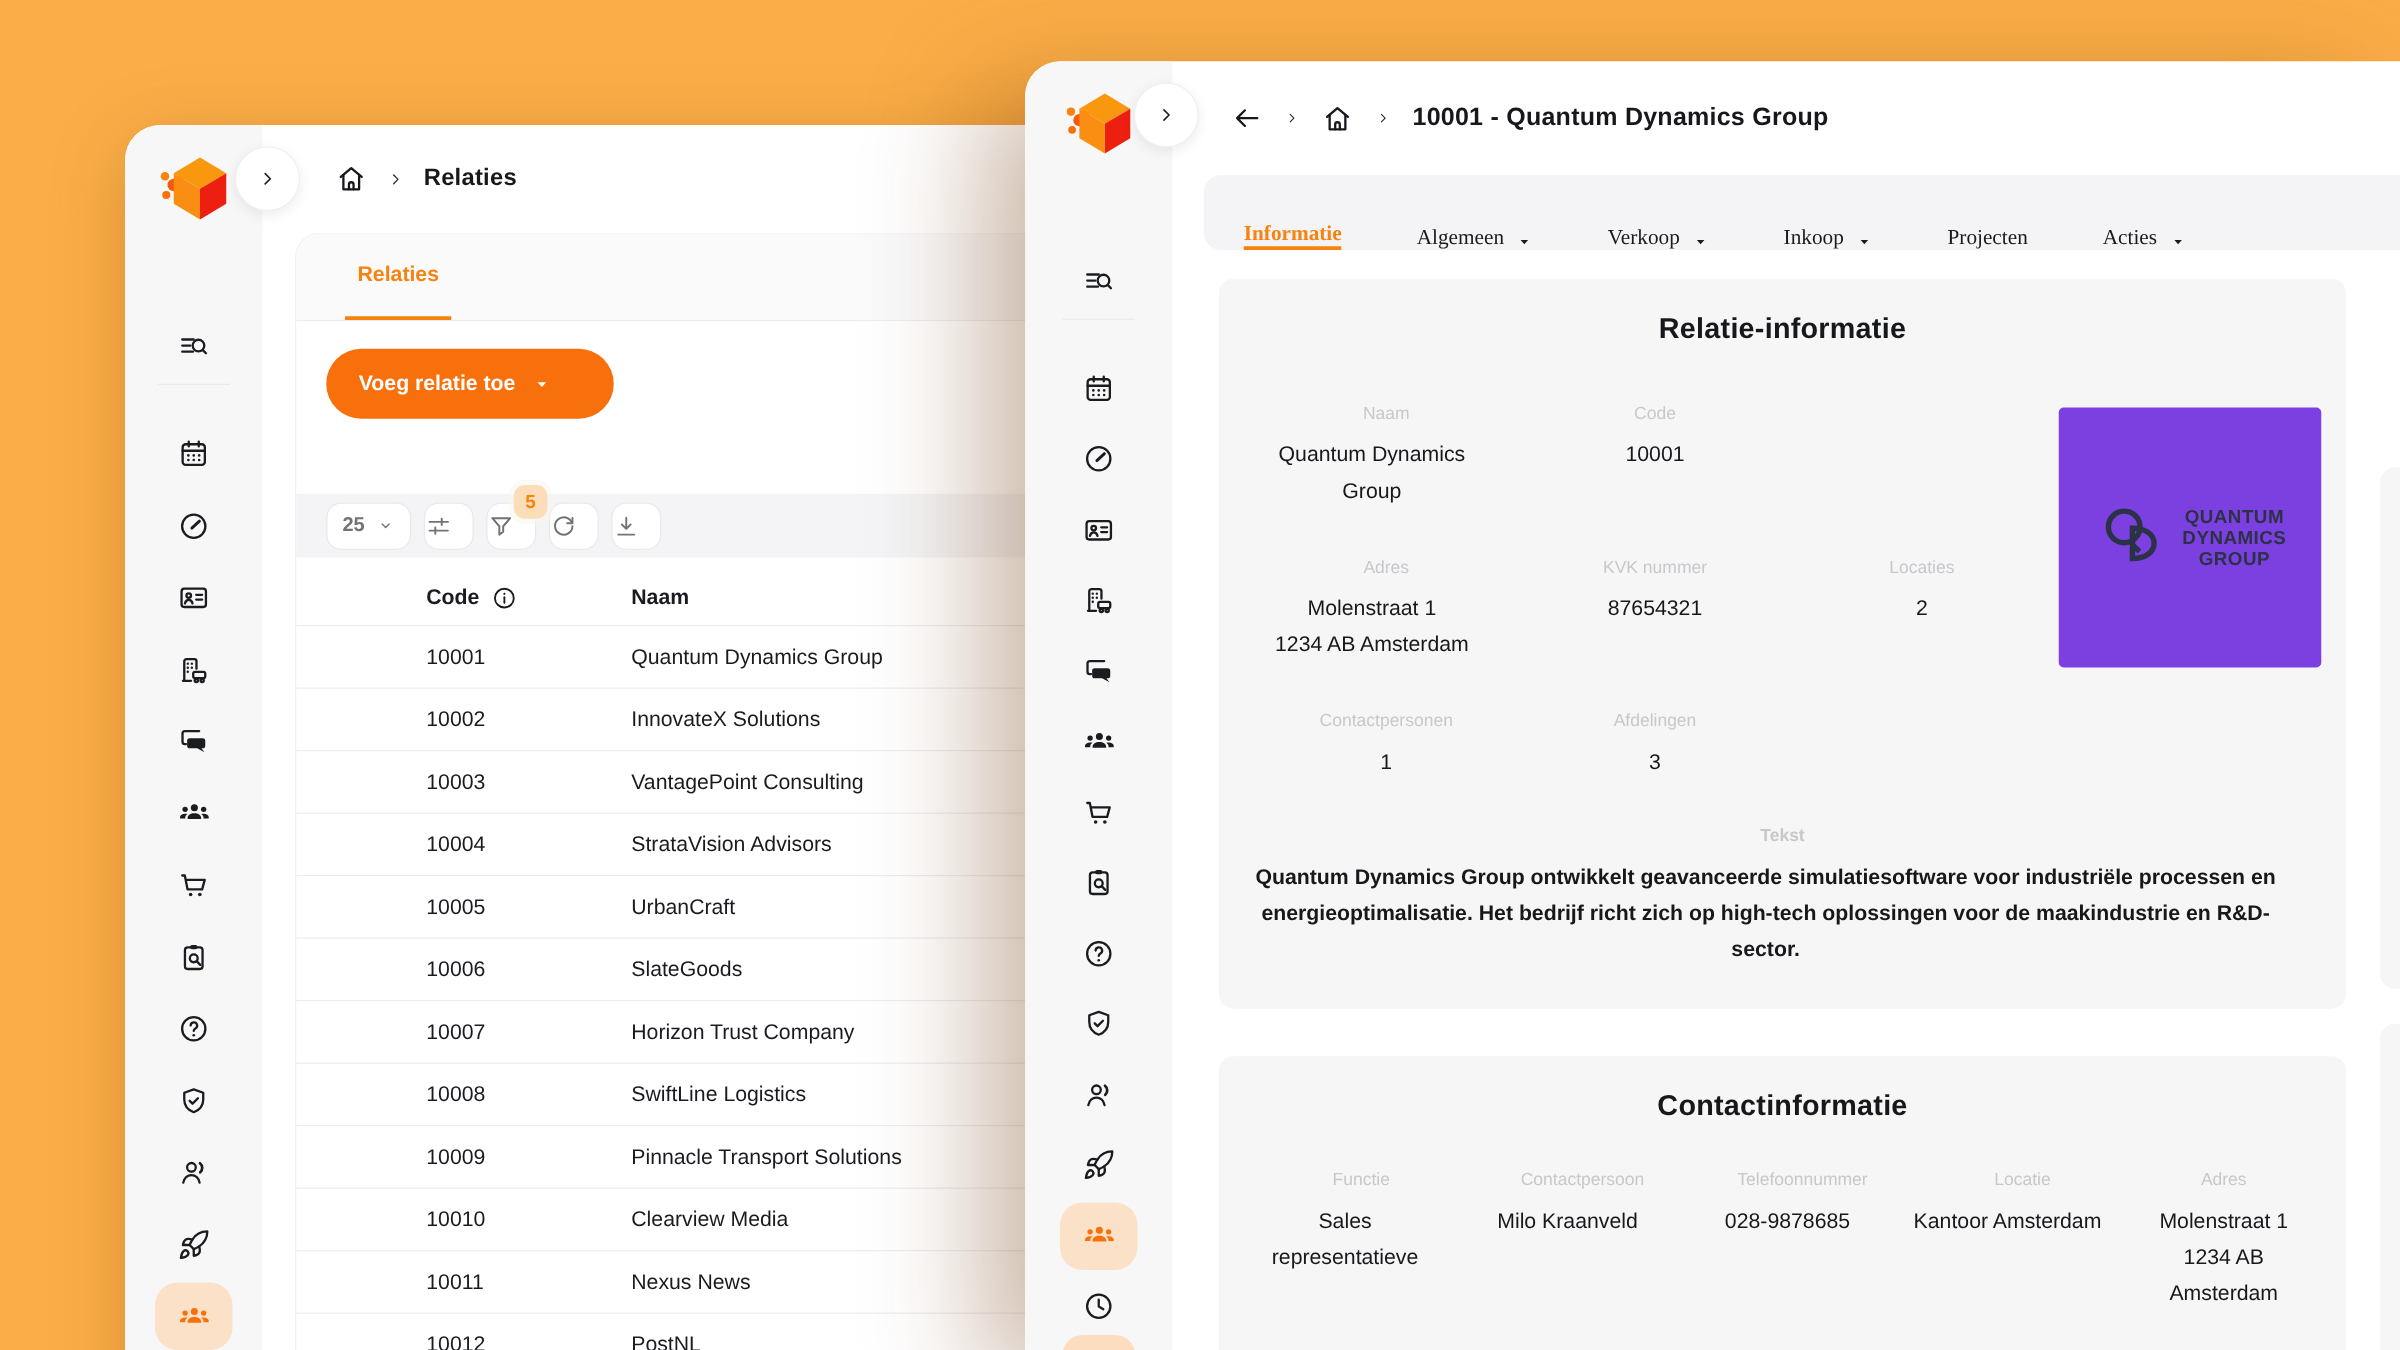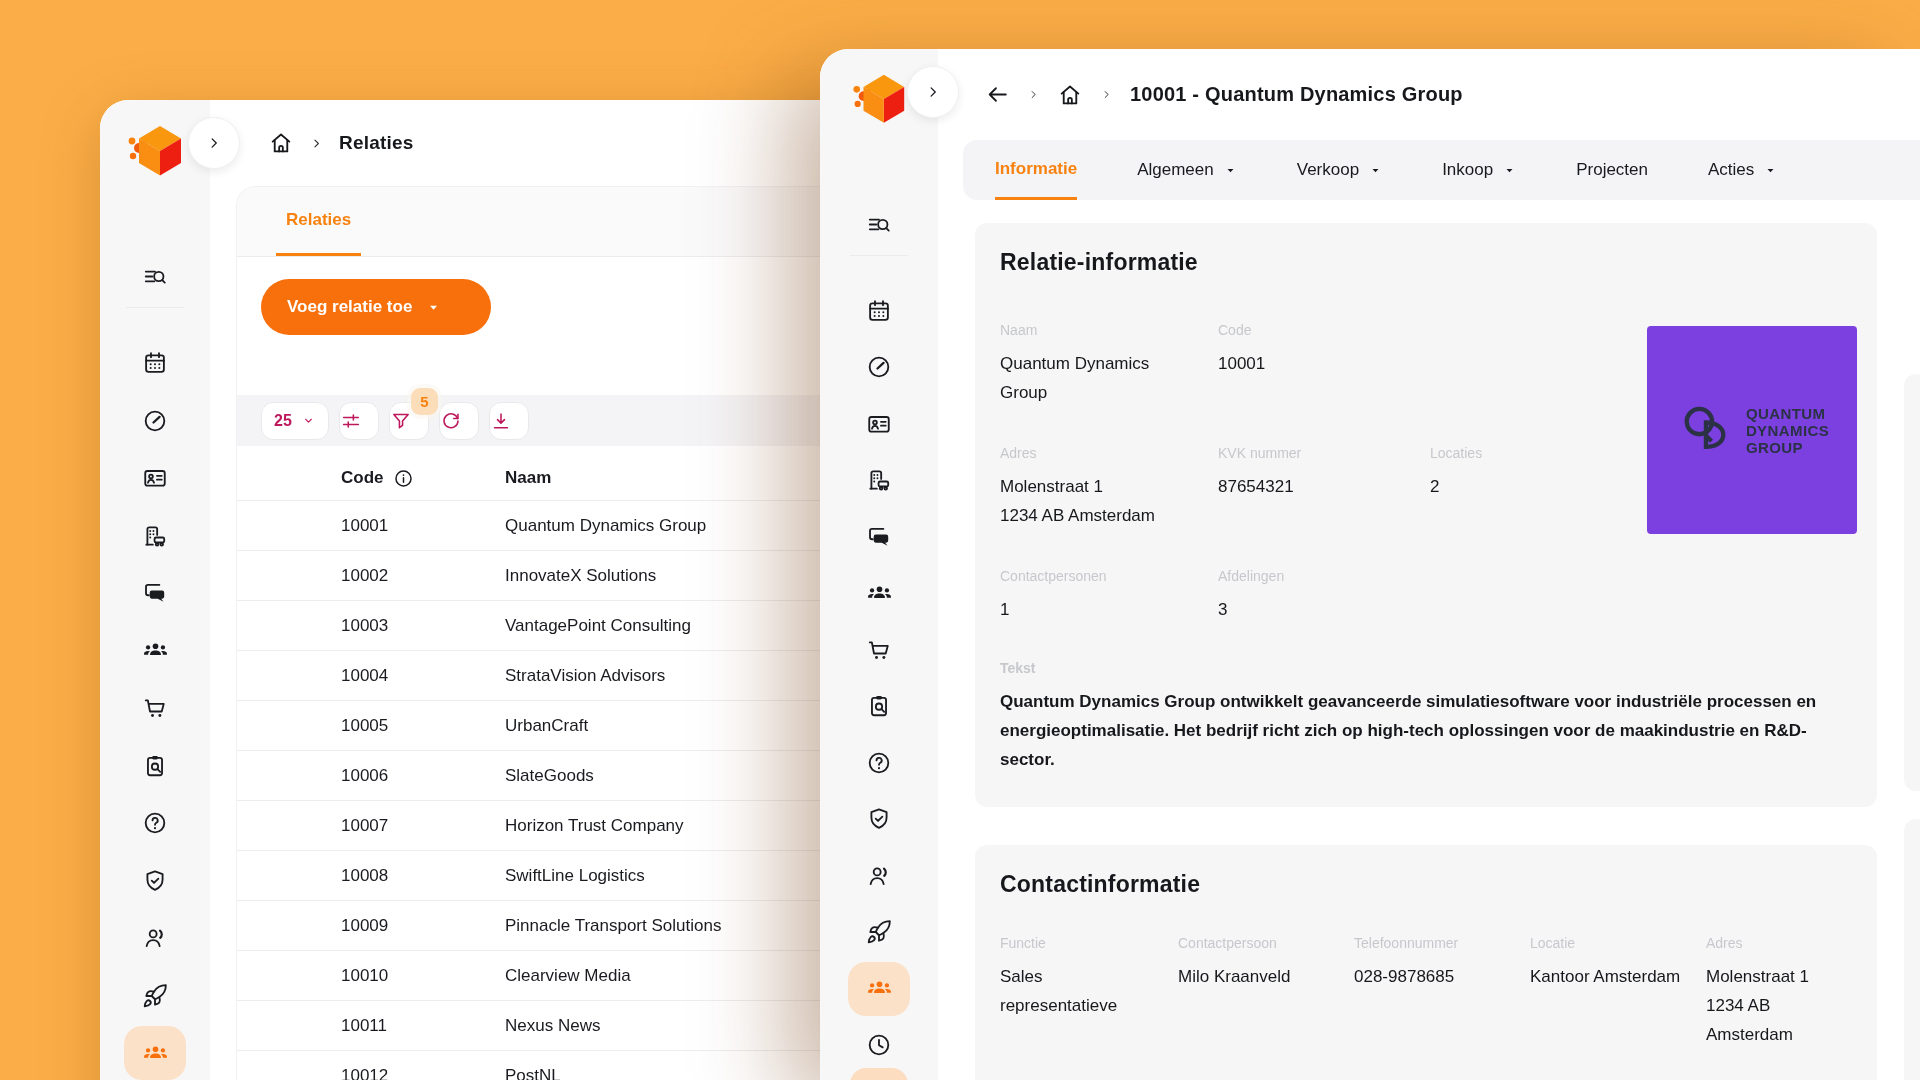--- a/index.html
+++ b/index.html
@@ -46,41 +46,41 @@
   .crumb-sep { color:#2A2B30; }
 
   
   .panel { margin-left:26px; flex:1; background:#fff; border-radius:20px 0 0 0; border:1px solid #F1F1F3; border-right:none; border-bottom:none; display:flex; flex-direction:column; }
   .tabbar { height:70px; background:#FAFAFB; border-radius:20px 0 0 0; border-bottom:1px solid #ECECEF; display:flex; align-items:stretch; padding-left:39px; }
   .tab-relaties { display:inline-flex; align-items:center; padding:0 10px; font-size:17px; font-weight:700; color:#F8820F; border-bottom:3px solid #F8820F; cursor:pointer; }
   .panel-body { padding-top:22px; }
   .add-btn { margin-left:24px; height:56px; min-width:230px; padding:0 26px; border:none; border-radius:28px; background:#F8700C; color:#fff;
              font-size:17px; font-weight:700; font-family:inherit; display:inline-flex; align-items:center; gap:14px; cursor:pointer; }
   .toolbar { margin-top:60px; height:51px; background:#F4F4F6; display:flex; align-items:center; gap:10px; padding-left:24px; }
-  .tb-btn { height:38px; background:#fff; border:1px solid #E9E9EB; border-radius:12px; display:inline-flex; align-items:center; justify-content:flex-start; color:#be185d; cursor:pointer; font-family:inherit; }
+  .tb-btn { height:38px; background:#fff; border:1px solid #E9E9EB; border-radius:12px; display:inline-flex; align-items:center; justify-content:flex-start; color:#737373; cursor:pointer; font-family:inherit; }
   .tb-btn.square { width:40px; }
   .tb-btn.select { padding:0 12px; gap:9px; font-size:16px; font-weight:700; }
   .tb-wrap { position:relative; }
   .filter-badge { position:absolute; top:-14px; right:-9px; width:27px; height:27px; border-radius:9px; background:#FBDDB9;
                   color:#F8820F; font-size:15px; font-weight:700; display:flex; align-items:center; justify-content:center;
                   box-shadow:0 0 0 4px rgba(250,245,238,.55); }
 
   .tbl { margin-top:10px; font-size:17px; color:#1A1B20; }
   .tr { display:flex; align-items:center; height:50px; padding-left:104px; }
   .tr + .tr { border-top:1px solid #EDEDEF; }
   .tr.th { height:44px; font-weight:700; border:none; }
   .td-code { width:164px; display:flex; align-items:center; gap:9px; }
   .td-naam { flex:1; }
 
   
   .tabstrip { margin-left:25px; height:60px; background:#F4F4F6; border-radius:14px 0 0 14px; display:flex; align-items:stretch; gap:60px; padding:0 32px; flex:0 0 auto; }
-  .ftab { display:inline-flex; align-items:center; gap:10px; font-size:17px; font-weight:500; color:#191A1E; cursor:pointer; }
+  .ftab { display:inline-flex; align-items:flex-end; gap:10px; font-size:17px; font-weight:500; color:#191A1E; cursor:pointer;font-family:Liberation Serif, serif; }
   .ftab.active { color:#F8820F; font-weight:700; border-bottom:3px solid #F8820F; }
   .ftab .caret { color:#191A1E; }
-  .front-main { position:relative; flex:1; overflow:hidden; }
+  .front-main { position:relative; flex:1; overflow:hidden;text-align:center; }
   .card { position:relative; background:#F6F6F7; border-radius:12px; width:902px; margin-left:37px; padding:26px 25px 30px 25px; color:#17181C; }
   .card-rel { margin-top:23px; height:584px; }
   .card-contact { margin-top:38px; height:400px; }
   .card-title { font-size:23px; font-weight:700; letter-spacing:.2px; }
   .f-grid { display:grid; grid-template-columns:218px 212px 1fr; row-gap:38px; margin-top:46px; max-width:645px; }
   .fl { font-size:14px; color:#C7C8CC; margin-bottom:11px; }
   .fv { font-size:17px; line-height:29px; white-space:pre-line; }
   .fv.narrow { max-width:195px; }
   .f-tekst { margin-top:36px;font-weight:bold; }
   .f-tekst .fv { max-width:825px; white-space:normal; }

